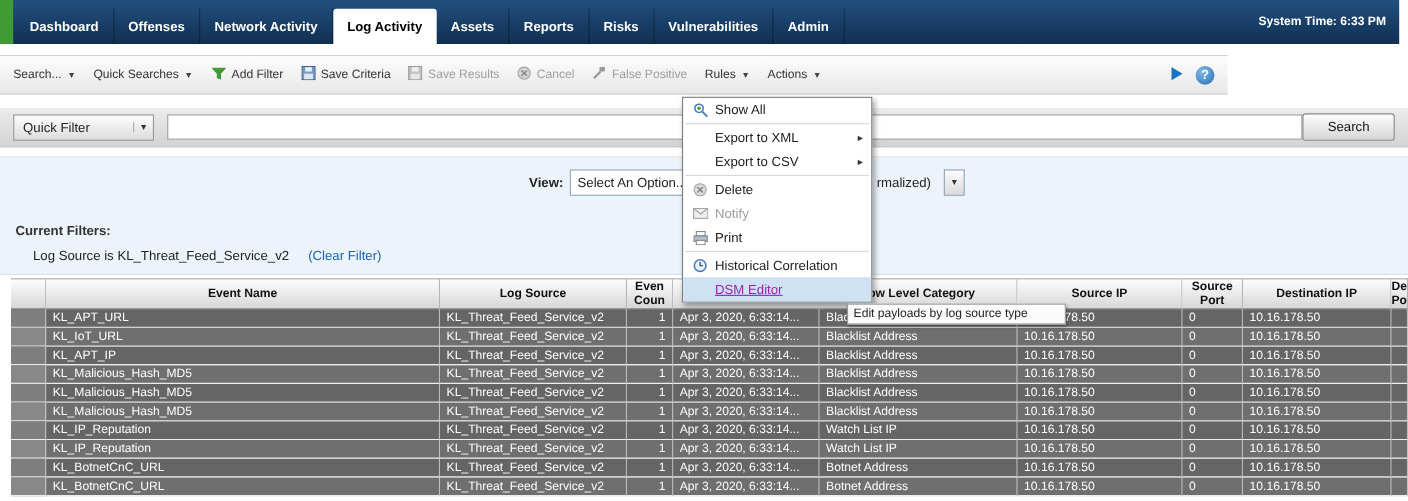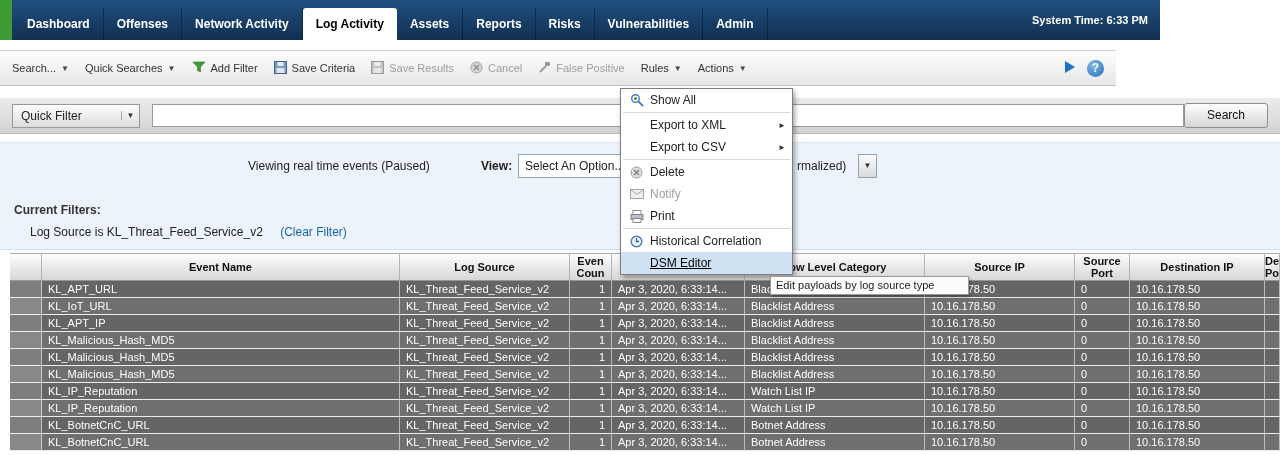--- a/index.html
+++ b/index.html
@@ -1,20 +1,20 @@
 <!DOCTYPE html>
 <html><head>
 <meta charset="utf-8">
 <style>
   * { box-sizing: border-box; margin: 0; padding: 0; }
   body { font-family: "Liberation Sans", sans-serif; background:#fff; }
   #screen { position:relative; width:1280px; height:455px; background:#fff; overflow:hidden; }
 
   
-  .topnav { position:absolute; top:0; left:0; width:1160px; height:40px;
+  .topnav { position:absolute; top:0; left:0; width:1272px; height:40px;
             background:linear-gradient(#20507f,#122f52); }
   .nav-accent { position:absolute; left:0; top:0; width:12px; height:40px; background:#3f9c35; }
   .tabs { position:absolute; left:14px; bottom:0; display:flex; height:32px; }
   .tab { color:#fff; font-weight:bold; font-size:12px; padding:0 13px; line-height:32px;
          border-right:1px solid rgba(0,0,0,.35); cursor:default; white-space:nowrap; }
   .tab.active { background:#fff; color:#000; border-radius:3px 3px 0 0; border-right:none; }
   .sys-time { position:absolute; right:12px; top:0; line-height:40px; color:#fff;
               font-size:11px; font-weight:bold; }
 
   
@@ -84,21 +84,21 @@
 
   
   .menu { position:absolute; left:620px; top:88px; width:173px; background:#fff;
           border:1px solid #7f7f7f; box-shadow:2px 3px 5px rgba(0,0,0,.35); z-index:50; }
   .menu-item { height:22px; display:flex; align-items:center; padding:0 6px 0 7px;
                font-size:12px; color:#222; cursor:default; }
   .menu-item.disabled { color:#9e9e9e; }
   .mi-icon { width:17px; display:flex; justify-content:center; margin-right:5px; flex:0 0 17px; }
   .mi-arrow { margin-left:auto; font-size:8px; color:#333; }
   .menu-item.highlight { background:#cfe2f4; }
-  .menu-item.highlight .mi-label { color:#000000; text-decoration:underline; }
+  .menu-item.highlight .mi-label { color:#a21caf; text-decoration:underline; }
   .menu-sep { height:1px; background:#d8d8d8; margin:1px 2px; }
 
   
   .ttip { position:absolute; left:770px; top:276px; width:199px; height:19px; background:#fbfbfb;
           border:1px solid #9a9a9a; box-shadow:1px 2px 3px rgba(0,0,0,.3); font-size:11px;
           color:#222; line-height:17px; padding:0 5px; z-index:60; white-space:nowrap; overflow:hidden; }
 </style>
 </head>
 <body>
 
@@ -196,21 +196,20 @@
   <div class="qf-bar">
     <div class="combo">
       <span class="combo-label">Quick Filter</span>
       <span class="combo-caret">▼</span>
     </div>
     <input class="qf-input" type="text" value="" style="">
     <div class="search-btn">Search</div>
   </div>
 
   <div class="status-panel">
-    <div class="viewing-text">Viewing real time events (Paused)</div>
     <div class="view-label">View:</div>
     <div class="view-select">Select An Option...</div>
     <div class="display-frag">rmalized)</div>
     <div class="display-caret">▼</div>
     <div class="cf-title">Current Filters:</div>
     <div class="cf-line">
       <span>Log Source is KL_Threat_Feed_Service_v2</span>
       <span class="cf-link">(Clear Filter)</span>
     </div>
   </div>

